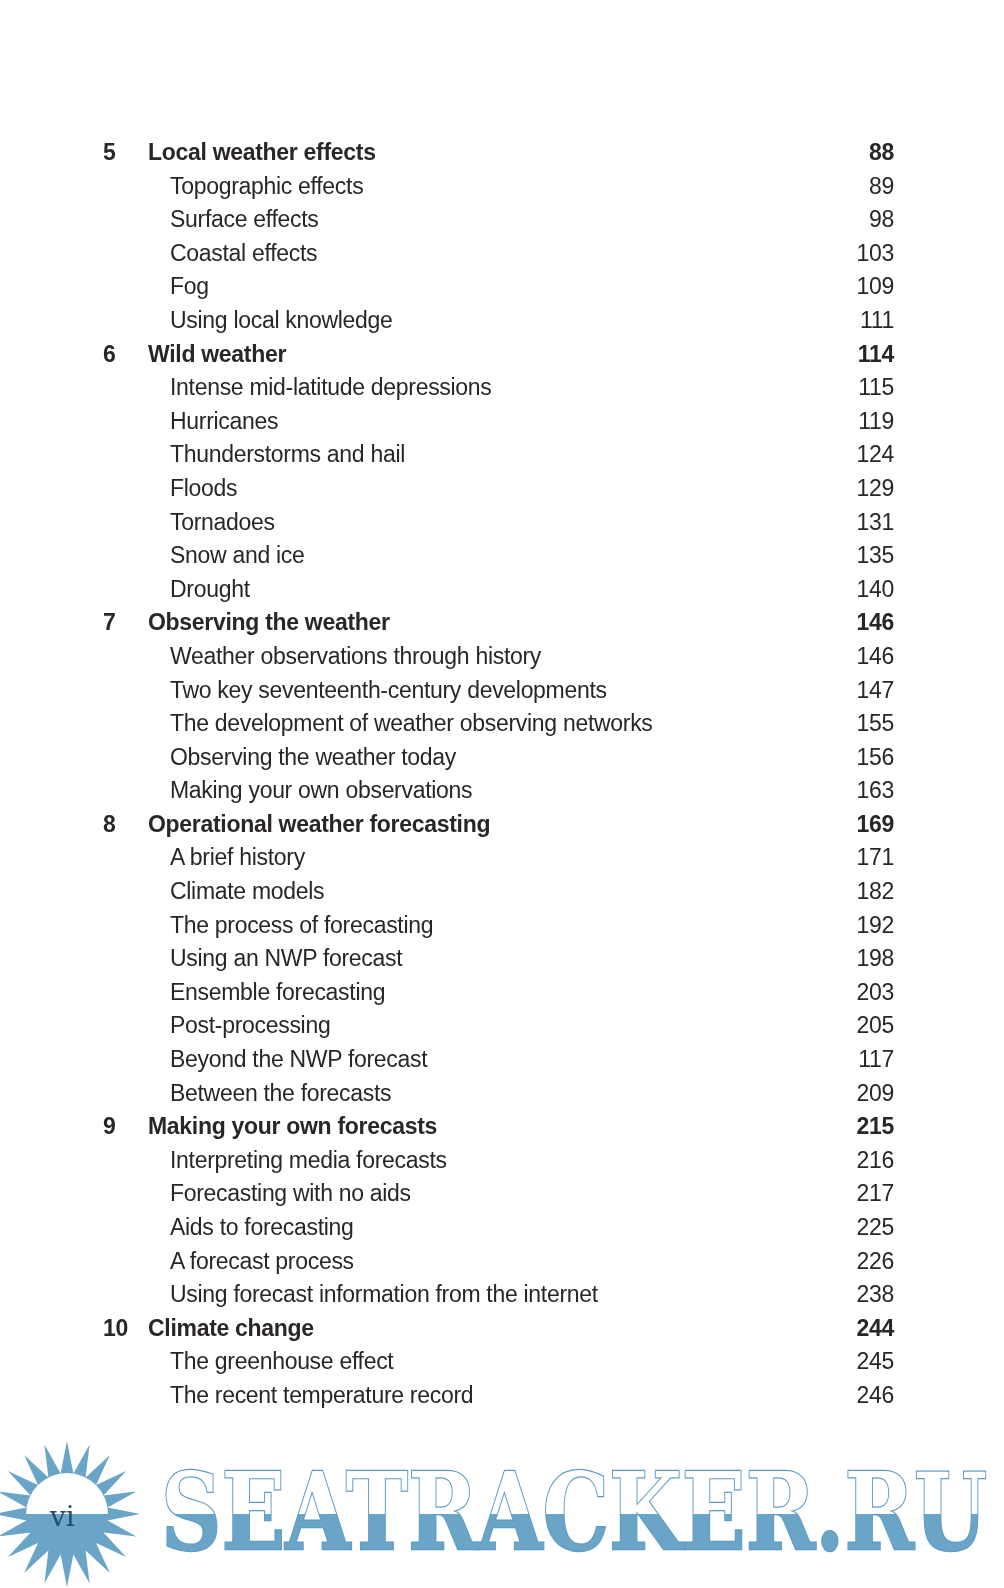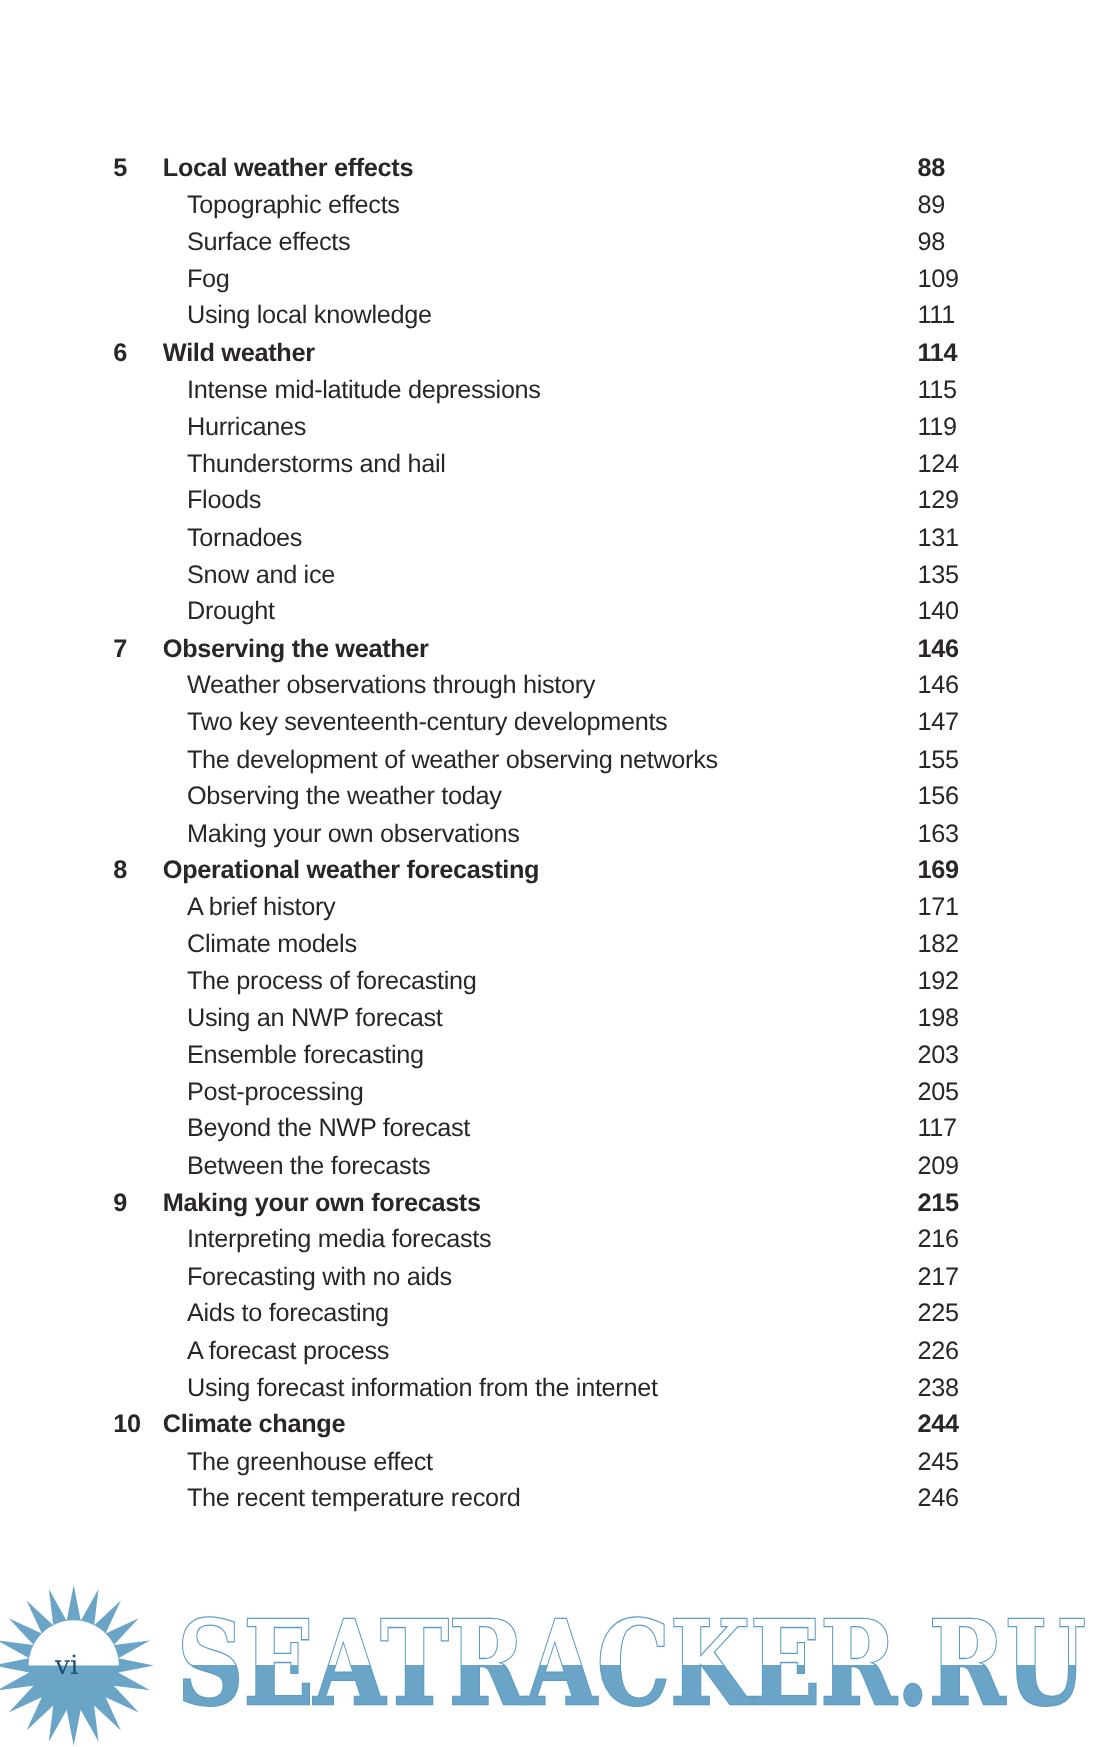--- a/index.html
+++ b/index.html
@@ -33,33 +33,34 @@
   }
   .toc-row.section { padding-left:67px; }
   .toc-row .title {
     flex:1 1 auto;
     white-space:nowrap;
     overflow:hidden;
   }
   .toc-row .pg {
     flex:none;
     min-width:60px;
+    text-align:right;
   }
   .footer-area {
     position:absolute;
     left:0; top:1418px;
     width:828px; height:170px;
   }
   .footer-svg { position:absolute; left:0; top:0; }
   .folio {
     position:absolute;
     left:50px;
     top:1500px;
     font-family:"DejaVu Serif", serif;
-    font-size:24px;
+    font-size:28px;
     z-index:2;
   }
 </style>
 </head>
 <body>
 
 <div class="page">
 
   <main class="toc">
       <div class="toc-row chapter">
@@ -67,20 +68,24 @@
         <span class="title">Local weather effects</span>
         <span class="pg">88</span>
       </div>
       <div class="toc-row section">
         <span class="title">Topographic effects</span>
         <span class="pg">89</span>
       </div>
       <div class="toc-row section">
         <span class="title">Surface effects</span>
         <span class="pg">98</span>
+      </div>
+      <div class="toc-row section">
+        <span class="title">Coastal effects</span>
+        <span class="pg">103</span>
       </div>
       <div class="toc-row section">
         <span class="title">Fog</span>
         <span class="pg">109</span>
       </div>
       <div class="toc-row section">
         <span class="title">Using local knowledge</span>
         <span class="pg">111</span>
       </div>
       <div class="toc-row chapter">

